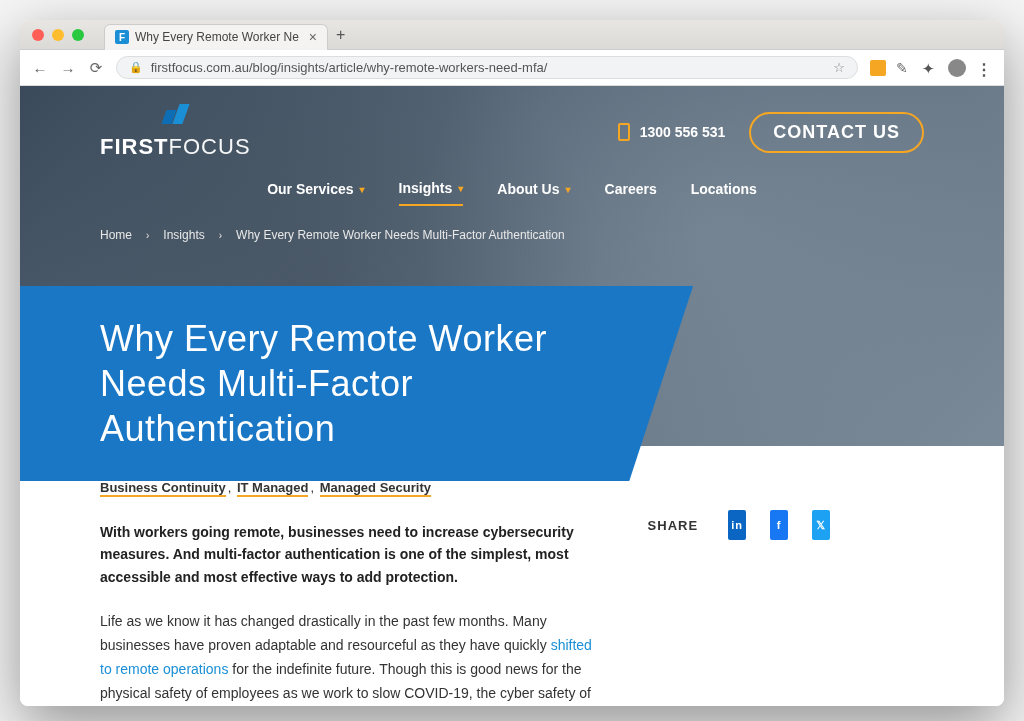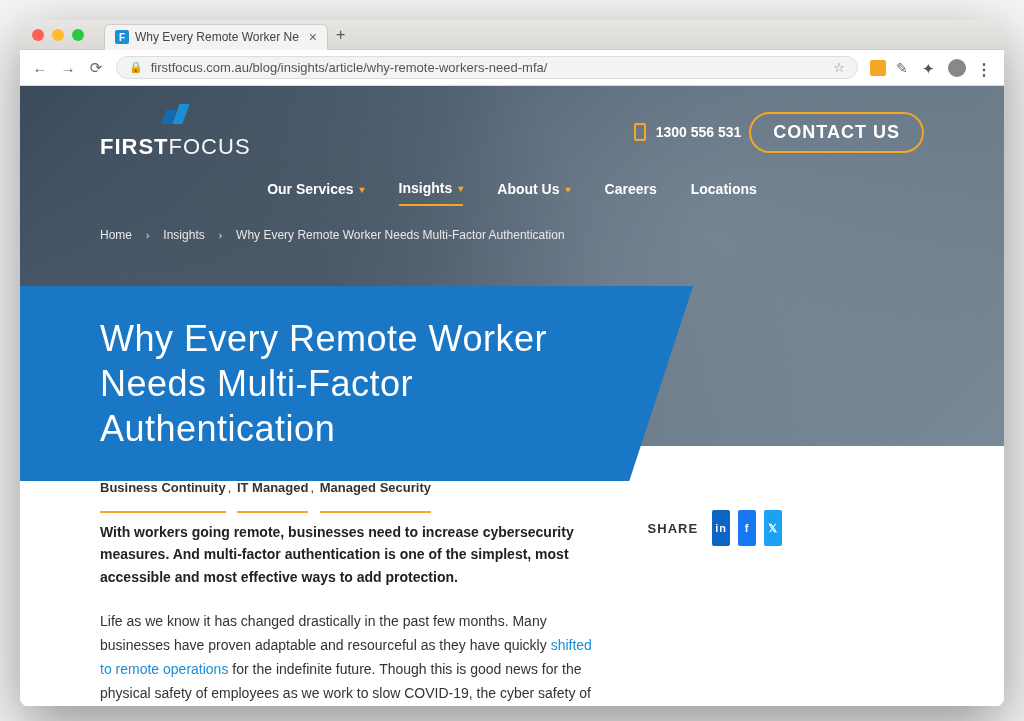--- a/index.html
+++ b/index.html
@@ -41,21 +41,21 @@
 
 
 .page-header { position: relative; display: flex; align-items: center; padding: 18px 80px 0; }
 .logo { display: flex; align-items: center; gap: 10px; color: #fff; flex-direction: column; }
 .logo-mark { display: flex; gap: 2px; }
 .logo-mark span { width: 10px; height: 20px; background: #1a8fd6; transform: skewX(-20deg); }
 .logo-mark span:first-child { height: 14px; margin-top: 6px; background: #0d6eb5; }
 .logo-text { font-size: 22px; letter-spacing: 1px; color: #fff; }
 .logo-text b { font-weight: 700; }
 .logo-thin { font-weight: 300; opacity: 0.95; }
-.header-right { margin-left: auto; display: flex; align-items: center; gap: 8px; }
+.header-right { margin-left: auto; display: flex; align-items: center; gap: 24px; }
 .phone { display: flex; align-items: center; gap: 10px; color: #fff; font-weight: 600; font-size: 14px; }
 .phone-icon { width: 12px; height: 18px; border: 2px solid #f5a623; border-radius: 2px; display: block; }
 .contact-btn { border: 2px solid #f5a623; color: #fff; padding: 8px 22px; border-radius: 22px; font-size: 18px; font-weight: 700; letter-spacing: 1px; cursor: pointer; }
 
 
 .mainnav { position: relative; display: flex; gap: 34px; justify-content: center; padding: 20px 80px 10px; }
 .mainnav a { color: #fff; font-size: 14px; font-weight: 600; cursor: pointer; display: flex; align-items: center; gap: 6px; padding-bottom: 8px; }
 .chev { color: #f5a623; font-size: 10px; }
 .mainnav a.active { border-bottom: 2px solid #f5a623; }
 
@@ -65,30 +65,30 @@
 .bc-sep { font-size: 10px; color: #e8e8e8; }
 
 
 .title-panel { position: absolute; left: 0; top: 200px; width: 72%; background: #1977c5; padding: 30px 80px; clip-path: polygon(0 0, 95% 0, 86% 100%, 0 100%); }
 .title-panel h1 { color: #fff; font-weight: 300; font-size: 36px; line-height: 1.25; letter-spacing: 0.5px; }
 
 
 .content { display: flex; padding: 34px 80px; gap: 50px; background: #fff; }
 .article { flex: 1.8; }
 .cats { font-size: 13px; color: #333; }
-.cats a { border-bottom: 2px solid #f5a623; padding-bottom: 16px; cursor: pointer; font-weight: 600; }
+.cats a { border-bottom: 2px solid #f5a623; padding-bottom: 0; cursor: pointer; font-weight: 600; }
 .cats span.sep { margin: 0 2px; }
 .lead { margin-top: 26px; font-weight: 700; font-size: 14px; color: #222; line-height: 1.6; }
 .para { margin-top: 22px; font-size: 14px; color: #333; line-height: 1.7; }
 .inline-link { color: #1a8fd6; cursor: pointer; }
 
 .sidebar { flex: 1; padding-top: 30px; }
 .share { display: flex; align-items: center; gap: 14px; font-size: 13px; font-weight: 700; color: #333; letter-spacing: 1px; text-align: right; }
 .social { display: flex; gap: 8px; }
-.social span { width: 18px; height: 36px; display: flex; align-items: center; justify-content: center; color: #fff; font-size: 11px; font-weight: bold; cursor: pointer; border-radius: 2px; }
+.social span { width: 18px; height: 30px; display: flex; align-items: center; justify-content: center; color: #fff; font-size: 11px; font-weight: bold; cursor: pointer; border-radius: 2px; margin-left: 16px; }
 .soc-li { background: #0a66c2; }
 .soc-fb { background: #1877f2; }
 .soc-tw { background: #1da1f2; }
 .related { margin-top: 30px; }
 .related h3 { color: #1a8fd6; font-size: 20px; font-weight: 600; }
 .related-img { margin-top: 16px; height: 100px; background: linear-gradient(110deg, #8898a8 0%, #aab8c4 50%, #3a4450 100%); border-radius: 2px; }
 </style>
 </head>
 <body>
 

